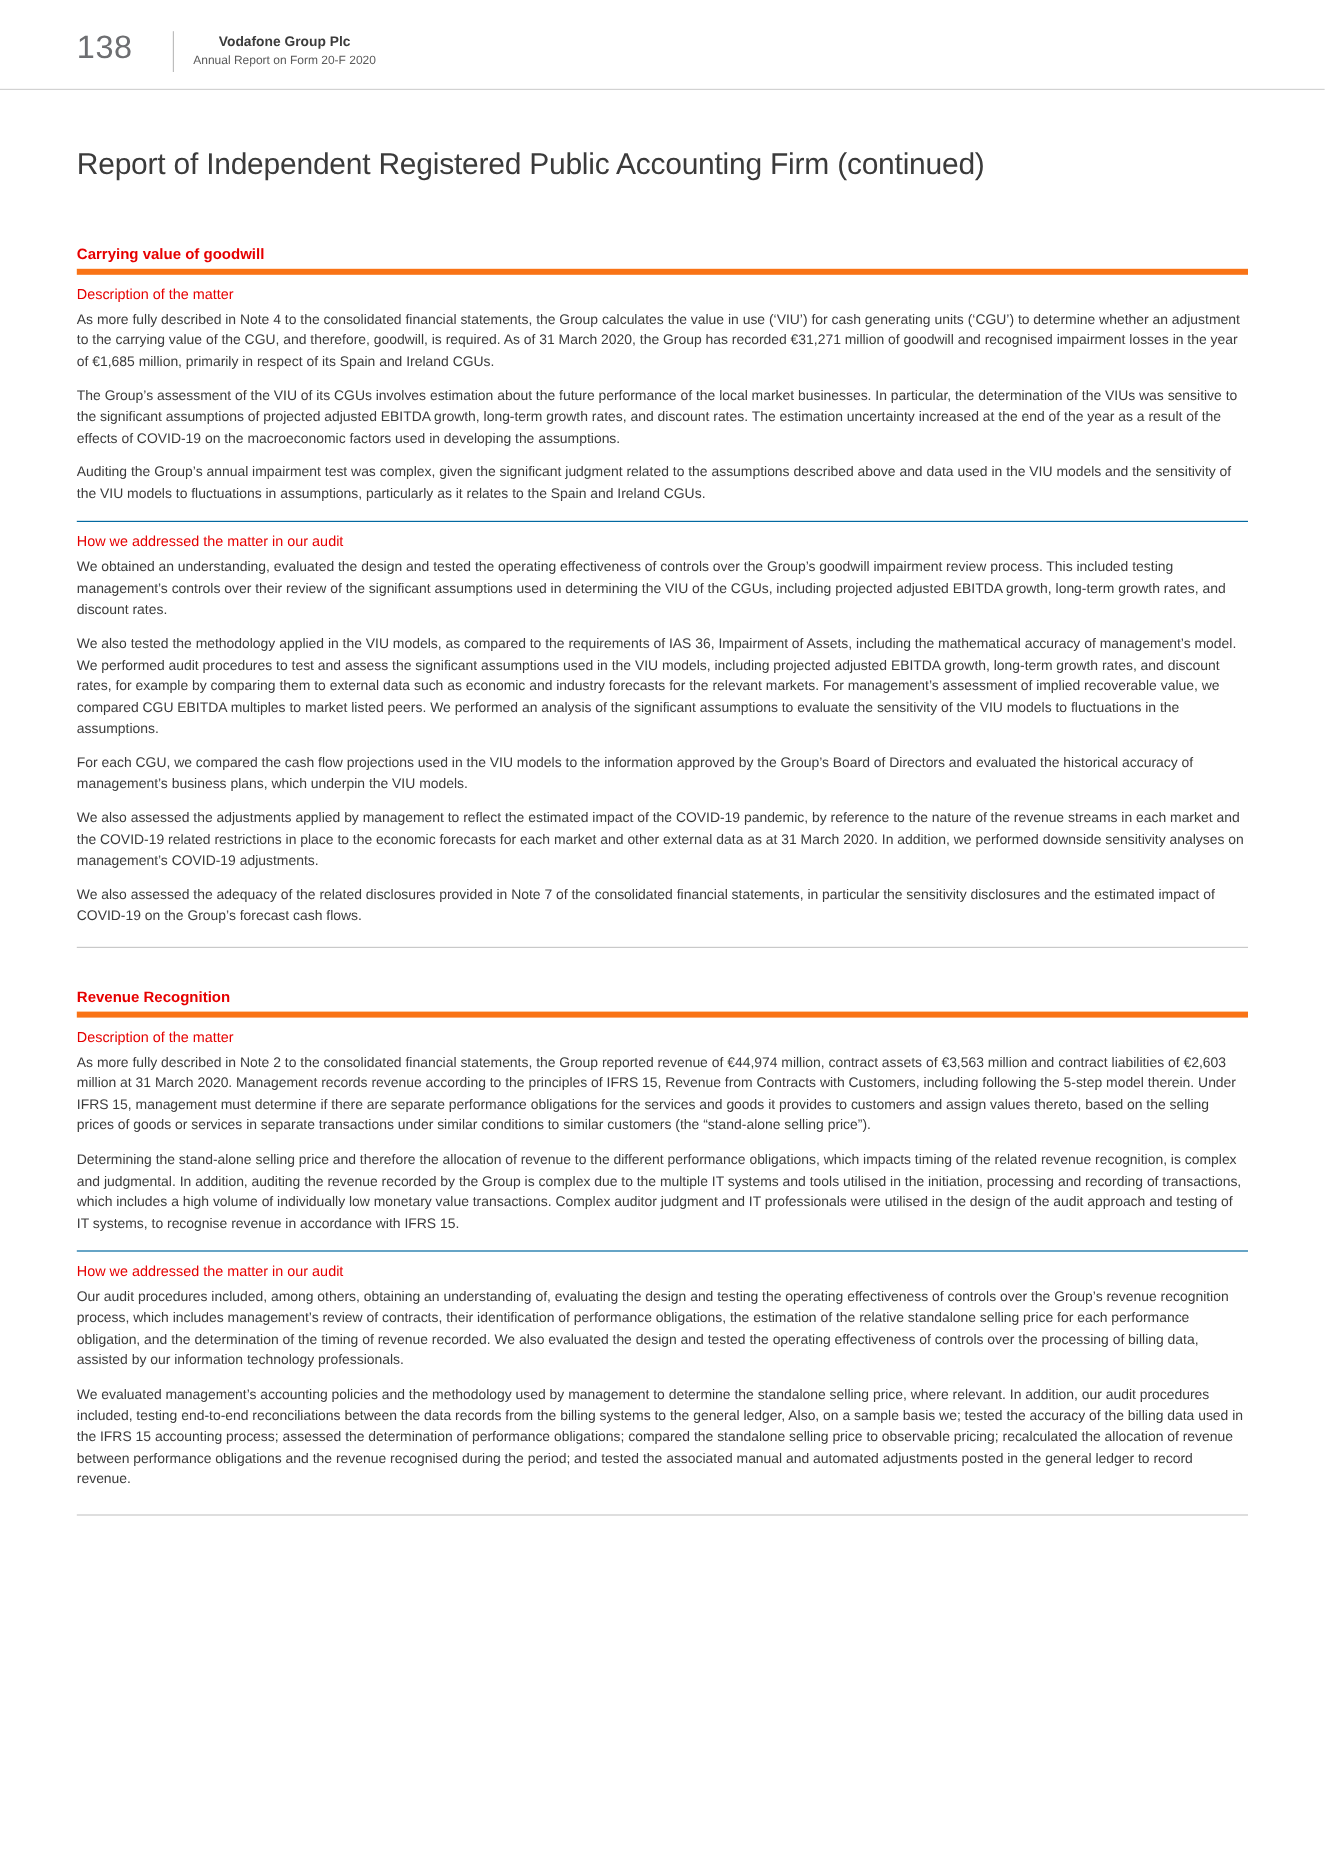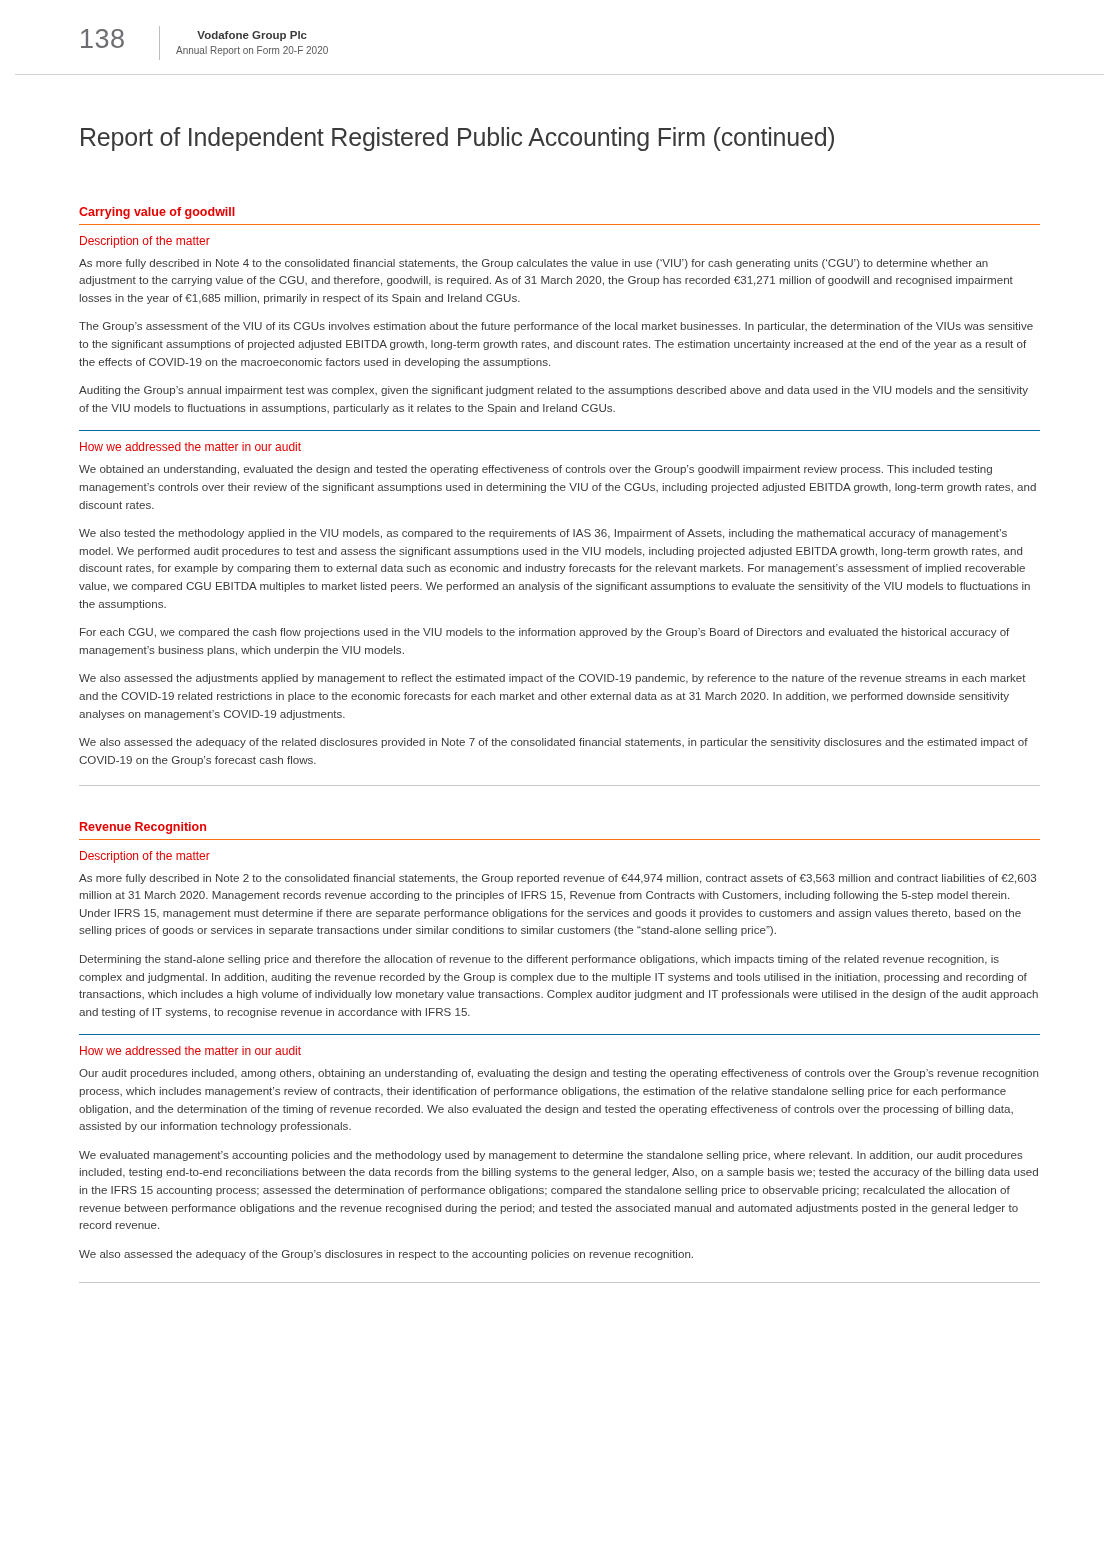--- a/index.html
+++ b/index.html
@@ -12,21 +12,20 @@
     height: 1559px;
     font-family: "Liberation Sans", sans-serif;
     color: #3b3b3b;
     -webkit-font-smoothing: antialiased;
   }
   .page {
     position: relative;
     width: 1104px;
     height: 1559px;
     box-sizing: border-box;
-    padding-left: 15px;
   }
 
   
   .page-header {
     position: relative;
     display: flex;
     align-items: flex-start;
     padding: 26px 64px 0 64px;
     height: 52px;
   }
@@ -83,21 +82,21 @@
     padding: 36px 64px 0 64px;
   }
   .section + .section {
     margin-top: 34px;
   }
   .section-heading {
     font-size: 12.5px;
     font-weight: bold;
     color: #e60000;
     padding-bottom: 5px;
-    border-bottom: 1px solid #f97316;
+    border-bottom: 5px solid #f97316;
     margin-bottom: 9px;
   }
   .sub-heading {
     font-size: 12px;
     color: #e60000;
     font-weight: 400;
     margin: 0 0 6px 0;
   }
   .sub-heading.with-rule {
     border-top: 1px solid #0369a1;
@@ -173,21 +172,20 @@
       <div class="block">
         <div class="sub-heading">Description of the matter</div>
         <p class="para">As more fully described in Note 2 to the consolidated financial statements, the Group reported revenue of €44,974 million, contract assets of €3,563 million and contract liabilities of €2,603 million at 31 March 2020. Management records revenue according to the principles of IFRS 15, Revenue from Contracts with Customers, including following the 5-step model therein. Under IFRS 15, management must determine if there are separate performance obligations for the services and goods it provides to customers and assign values thereto, based on the selling prices of goods or services in separate transactions under similar conditions to similar customers (the “stand-alone selling price”).</p>
         <p class="para">Determining the stand-alone selling price and therefore the allocation of revenue to the different performance obligations, which impacts timing of the related revenue recognition, is complex and judgmental. In addition, auditing the revenue recorded by the Group is complex due to the multiple IT systems and tools utilised in the initiation, processing and recording of transactions, which includes a high volume of individually low monetary value transactions. Complex auditor judgment and IT professionals were utilised in the design of the audit approach and testing of IT systems, to recognise revenue in accordance with IFRS 15.</p>
       </div>
 
       <div class="block">
         <div class="sub-heading with-rule">How we addressed the matter in our audit</div>
         <p class="para">Our audit procedures included, among others, obtaining an understanding of, evaluating the design and testing the operating effectiveness of controls over the Group’s revenue recognition process, which includes management’s review of contracts, their identification of performance obligations, the estimation of the relative standalone selling price for each performance obligation, and the determination of the timing of revenue recorded. We also evaluated the design and tested the operating effectiveness of controls over the processing of billing data, assisted by our information technology professionals.</p>
         <p class="para">We evaluated management’s accounting policies and the methodology used by management to determine the standalone selling price, where relevant. In addition, our audit procedures included, testing end-to-end reconciliations between the data records from the billing systems to the general ledger, Also, on a sample basis we; tested the accuracy of the billing data used in the IFRS 15 accounting process; assessed the determination of performance obligations; compared the standalone selling price to observable pricing; recalculated the allocation of revenue between performance obligations and the revenue recognised during the period; and tested the associated manual and automated adjustments posted in the general ledger to record revenue.</p>
-        <p class="para">We also assessed the adequacy of the Group’s disclosures in respect to the accounting policies on revenue recognition.</p>
       </div>
     </div>
 
   </div>
 
   <div class="bottom-rule"></div>
 
 </div>
 
 </body></html>

